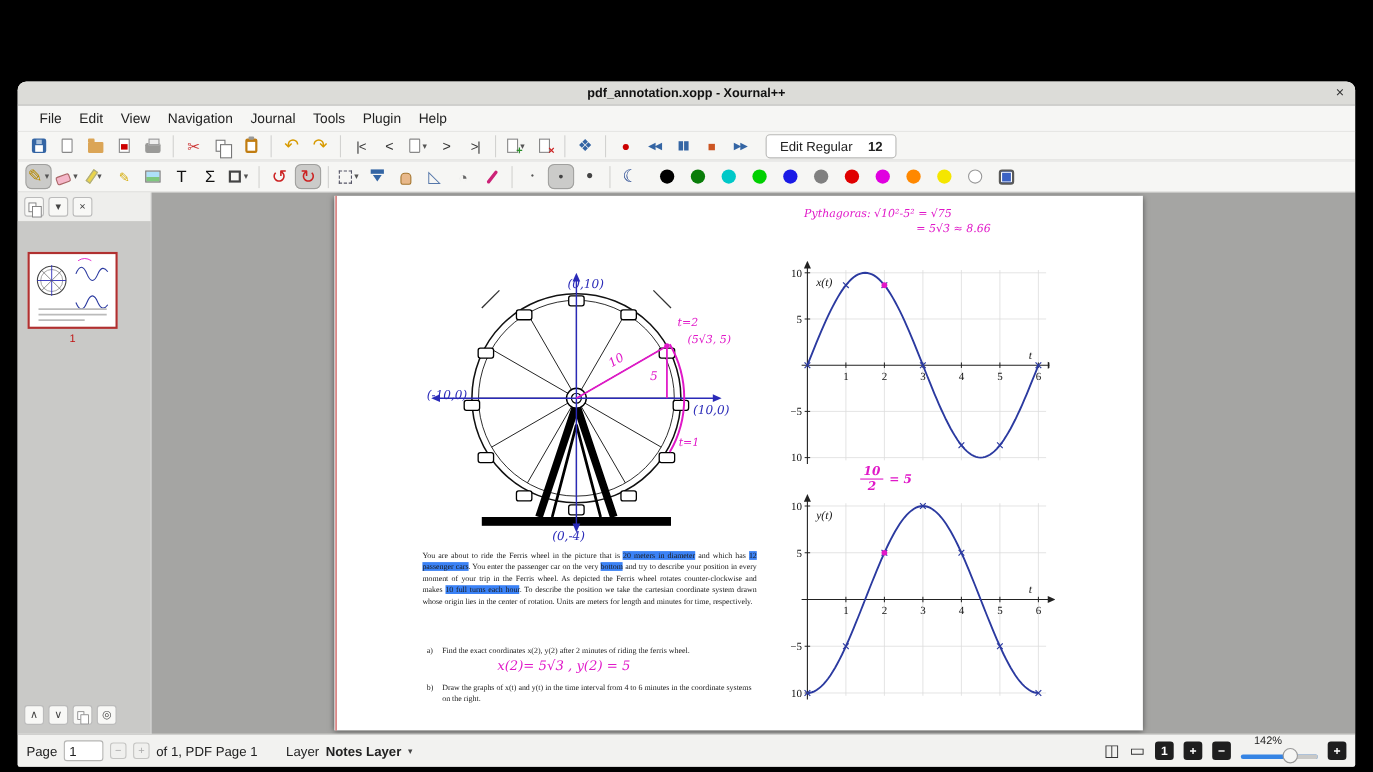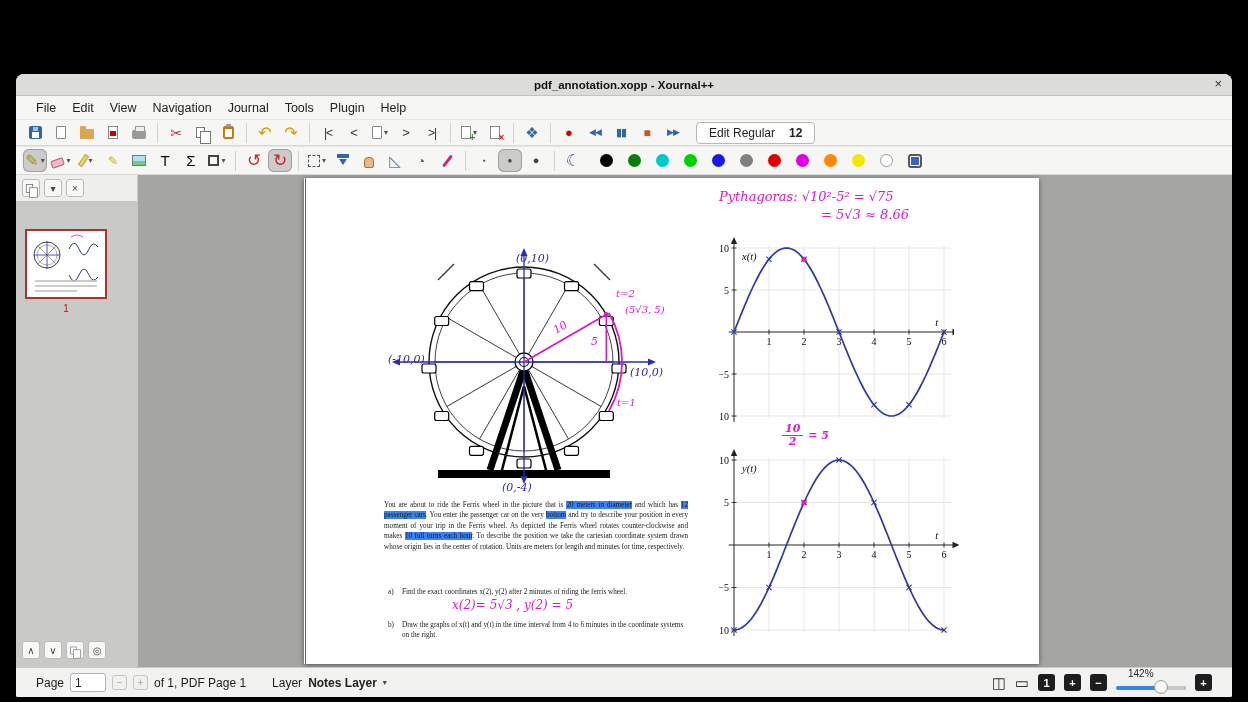--- a/index.html
+++ b/index.html
@@ -67,33 +67,33 @@
   .thumb{position:absolute;left:9px;top:28px;width:82px;height:70px;border:2px solid #b03030;background:#fff;}
   .thumb-label{position:absolute;left:0;width:100px;top:102px;text-align:center;color:#c01010;font-size:10px;}
   .sb-bottomrow{position:absolute;left:6px;bottom:8px;display:flex;gap:4px;}
   .canvas{flex:1 1 auto;background:#a5a5a3;position:relative;overflow:hidden;}
   .pdf-page{position:absolute;left:166px;top:3px;width:735px;height:486px;background:#fff;box-shadow:0 1px 5px rgba(0,0,0,.5);}
   .red-margin{position:absolute;left:1px;top:0;width:1px;height:100%;background:#c23a3a;}
   
   .serif{font-family:"Liberation Serif",serif;color:#1a1a1a;}
   .bluelab{position:absolute;color:#2a2ab8;font-family:"DejaVu Serif",serif;font-style:italic;font-size:11px;white-space:nowrap;}
   .maglab{position:absolute;color:#e018c8;font-family:"DejaVu Serif",serif;font-style:italic;font-size:10px;white-space:nowrap;}
-  .pyth{position:absolute;left:415px;top:10px;color:#e018c8;font-family:"DejaVu Serif",serif;font-style:italic;font-size:13px;line-height:1.35;}
+  .pyth{position:absolute;left:427px;top:10px;color:#e018c8;font-family:"DejaVu Serif",serif;font-style:italic;font-size:10px;line-height:1.35;}
   .pyth .l2{padding-left:102px;display:block;}
   .prob{position:absolute;left:80px;top:322px;width:304px;font-size:7.2px;line-height:10.4px;text-align:justify;}
   .hl{background:#3b82f6;}
   .q-item{position:absolute;left:84px;width:302px;display:flex;font-size:7.2px;line-height:9.6px;}
   .q-item .lab{width:14px;flex:0 0 auto;}
   .answer{position:absolute;left:148px;top:420px;color:#e018c8;font-family:"DejaVu Serif",serif;font-style:italic;font-size:12px;}
   .fracwrap{position:absolute;left:478px;top:245px;color:#e018c8;font-family:"DejaVu Serif",serif;font-style:italic;font-size:11px;font-weight:bold;display:flex;align-items:center;gap:5px;}
   .frac{display:inline-flex;flex-direction:column;align-items:center;line-height:1.05;}
   .frac .num{border-bottom:1.5px solid #e018c8;padding:0 3px;}
   .chartbox{position:absolute;}
   
-  .statusbar{height:30px;background:#f2f2f0;border-top:1px solid #c8c8c6;display:flex;align-items:center;padding:0 20px;flex:0 0 auto;}
+  .statusbar{height:30px;background:#f2f2f0;border-top:1px solid #c8c8c6;display:flex;align-items:center;padding:0 8px;flex:0 0 auto;}
   .sb-left{display:flex;align-items:center;gap:6px;font-size:12px;color:#222;}
   .pg-input{width:36px;height:19px;border:1px solid #b5b5b3;border-radius:3px;font-size:12px;text-align:left;padding:0 4px;background:#fff;color:#222;}
   .mini{min-width:15px;height:15px;border:1px solid #c5c5c3;border-radius:3px;background:#f0f0ee;color:#aaa;font-size:10px;display:flex;align-items:center;justify-content:center;}
   .sb-right{margin-left:auto;display:flex;align-items:center;gap:9px;}
   .sbicon{font-size:15px;color:#333;line-height:1;}
   .sq{width:17px;height:17px;background:#1e1e1e;color:#fff;border-radius:3px;font-size:11px;font-weight:bold;display:flex;align-items:center;justify-content:center;}
   .zoomwrap{position:relative;width:70px;height:26px;}
   .zoomlabel{position:absolute;top:-2px;left:12px;font-size:10px;color:#222;}
   .ztrack{position:absolute;left:0;right:0;top:16px;height:4px;background:#3584e4;border-radius:2px;}
   .ztrack::before{content:"";position:absolute;right:0;width:30%;height:4px;background:#c9c9c7;border-radius:2px;}

